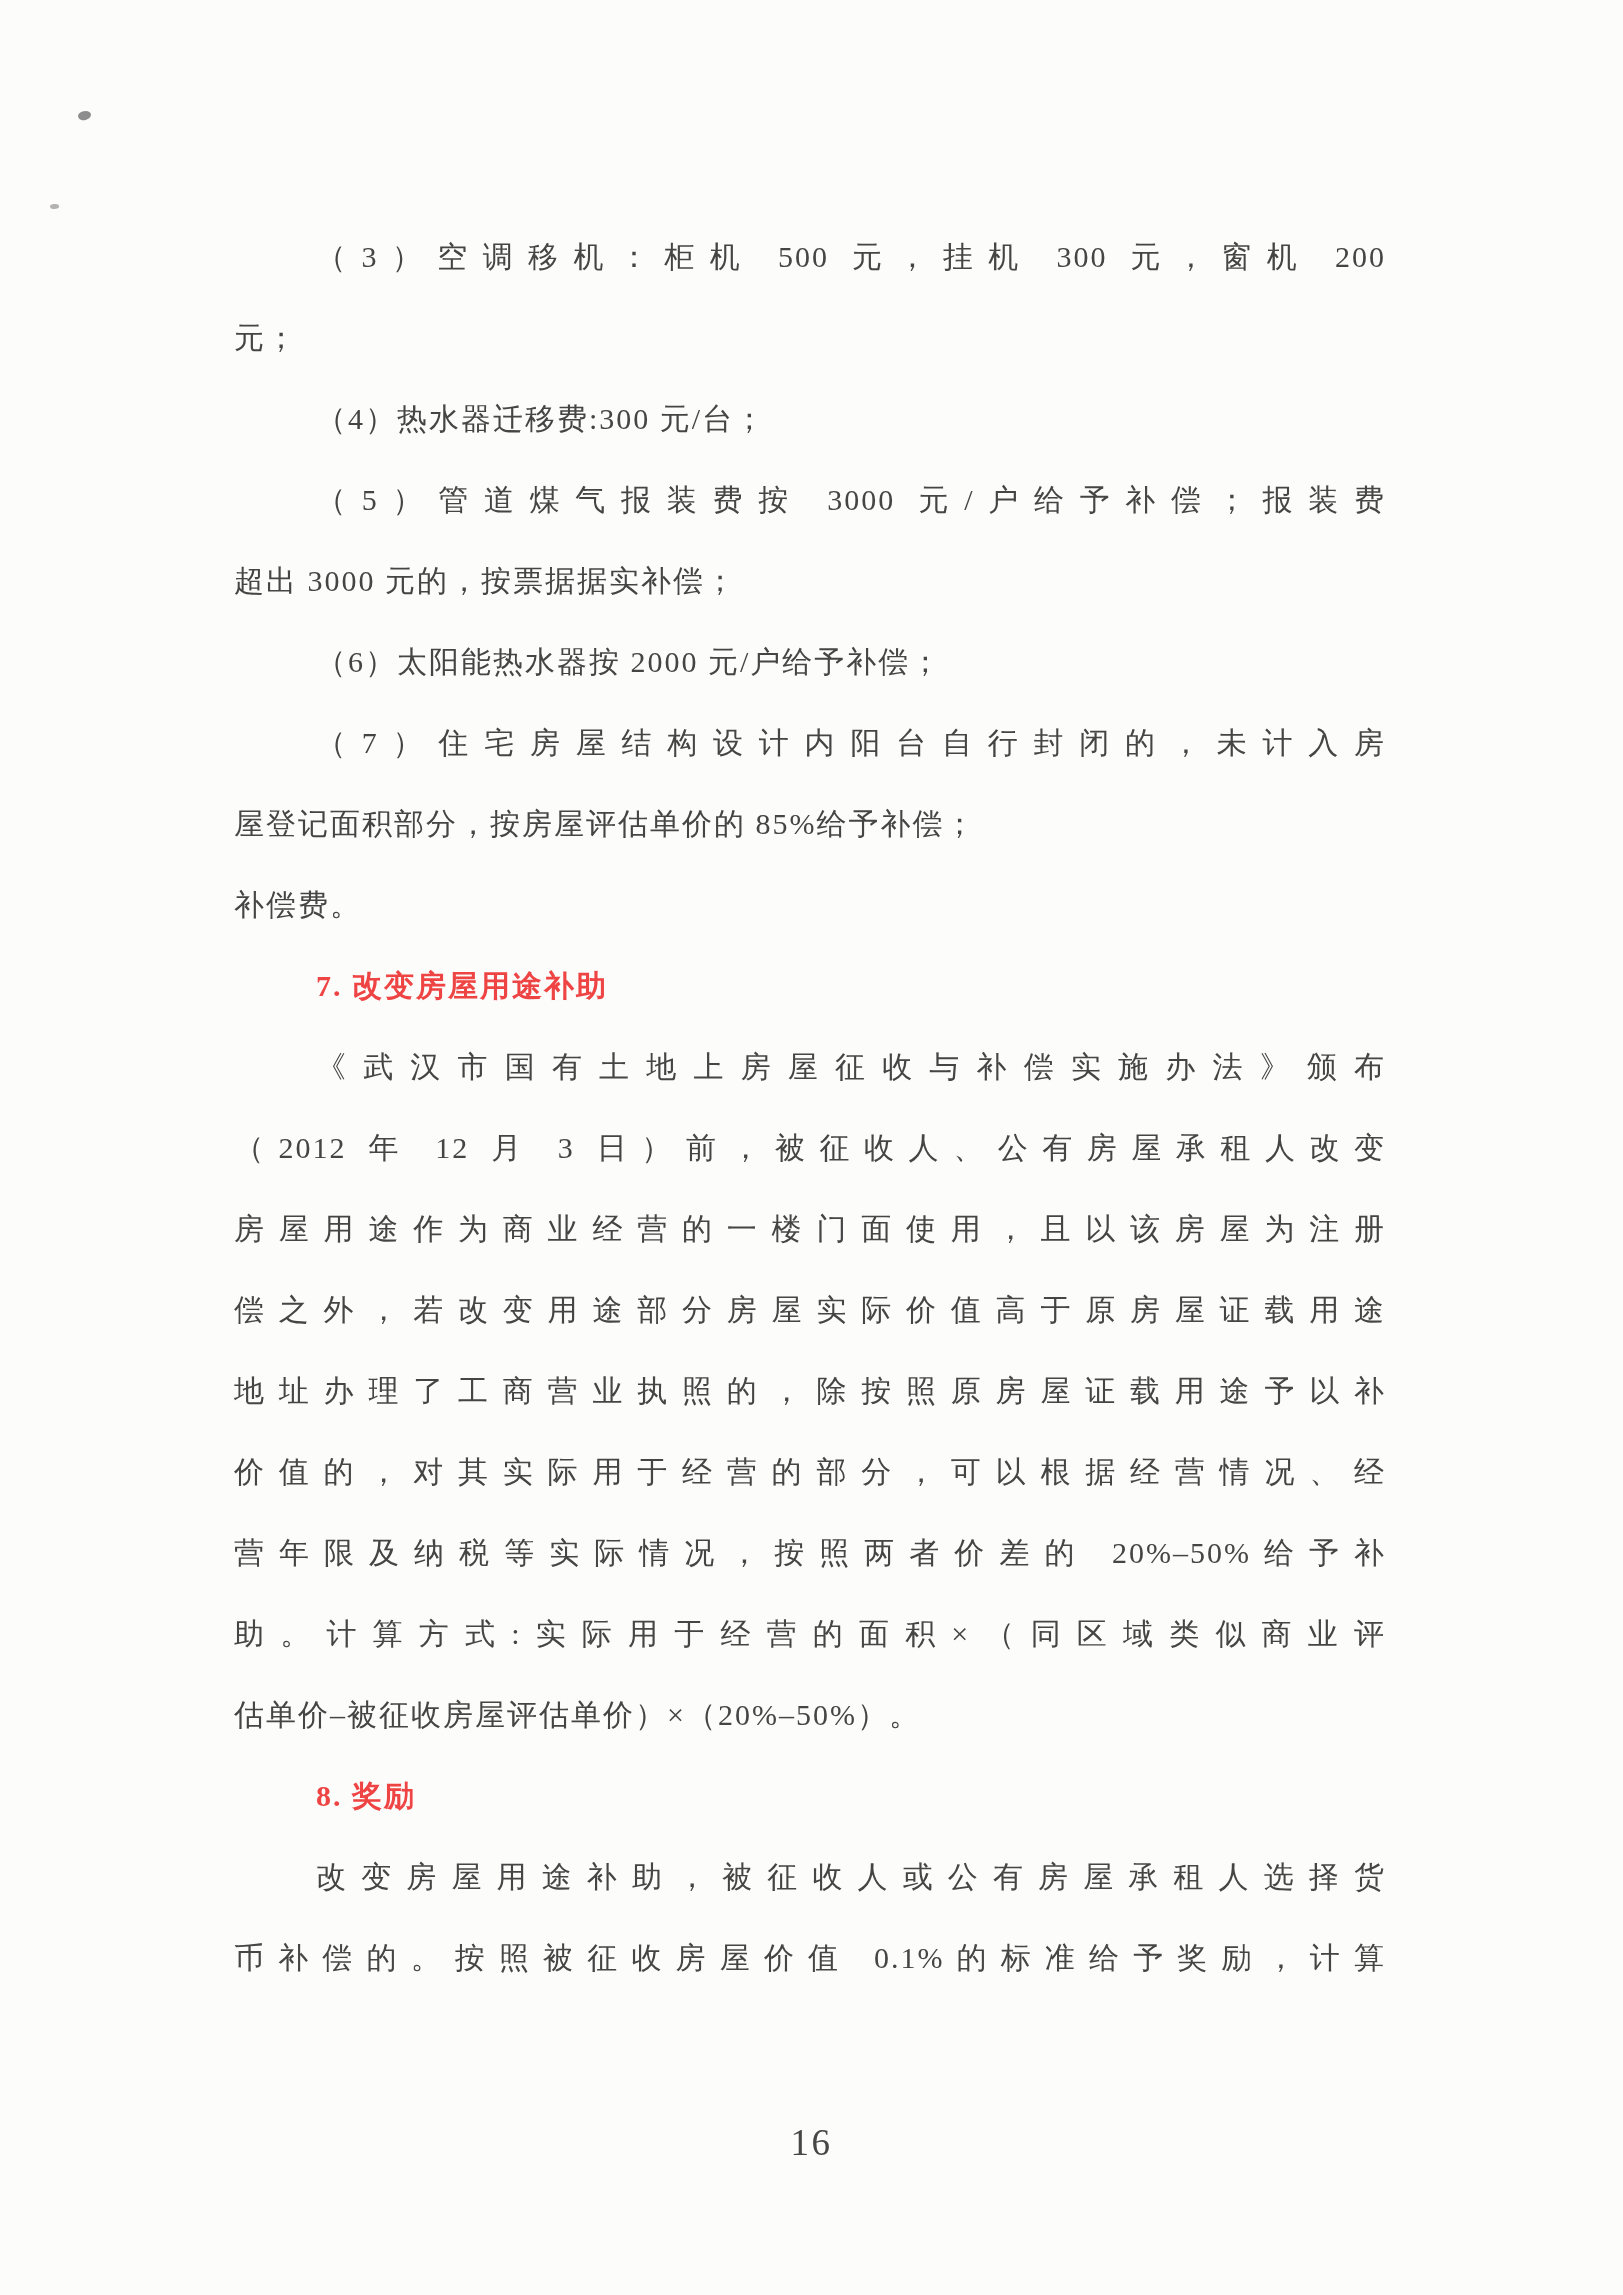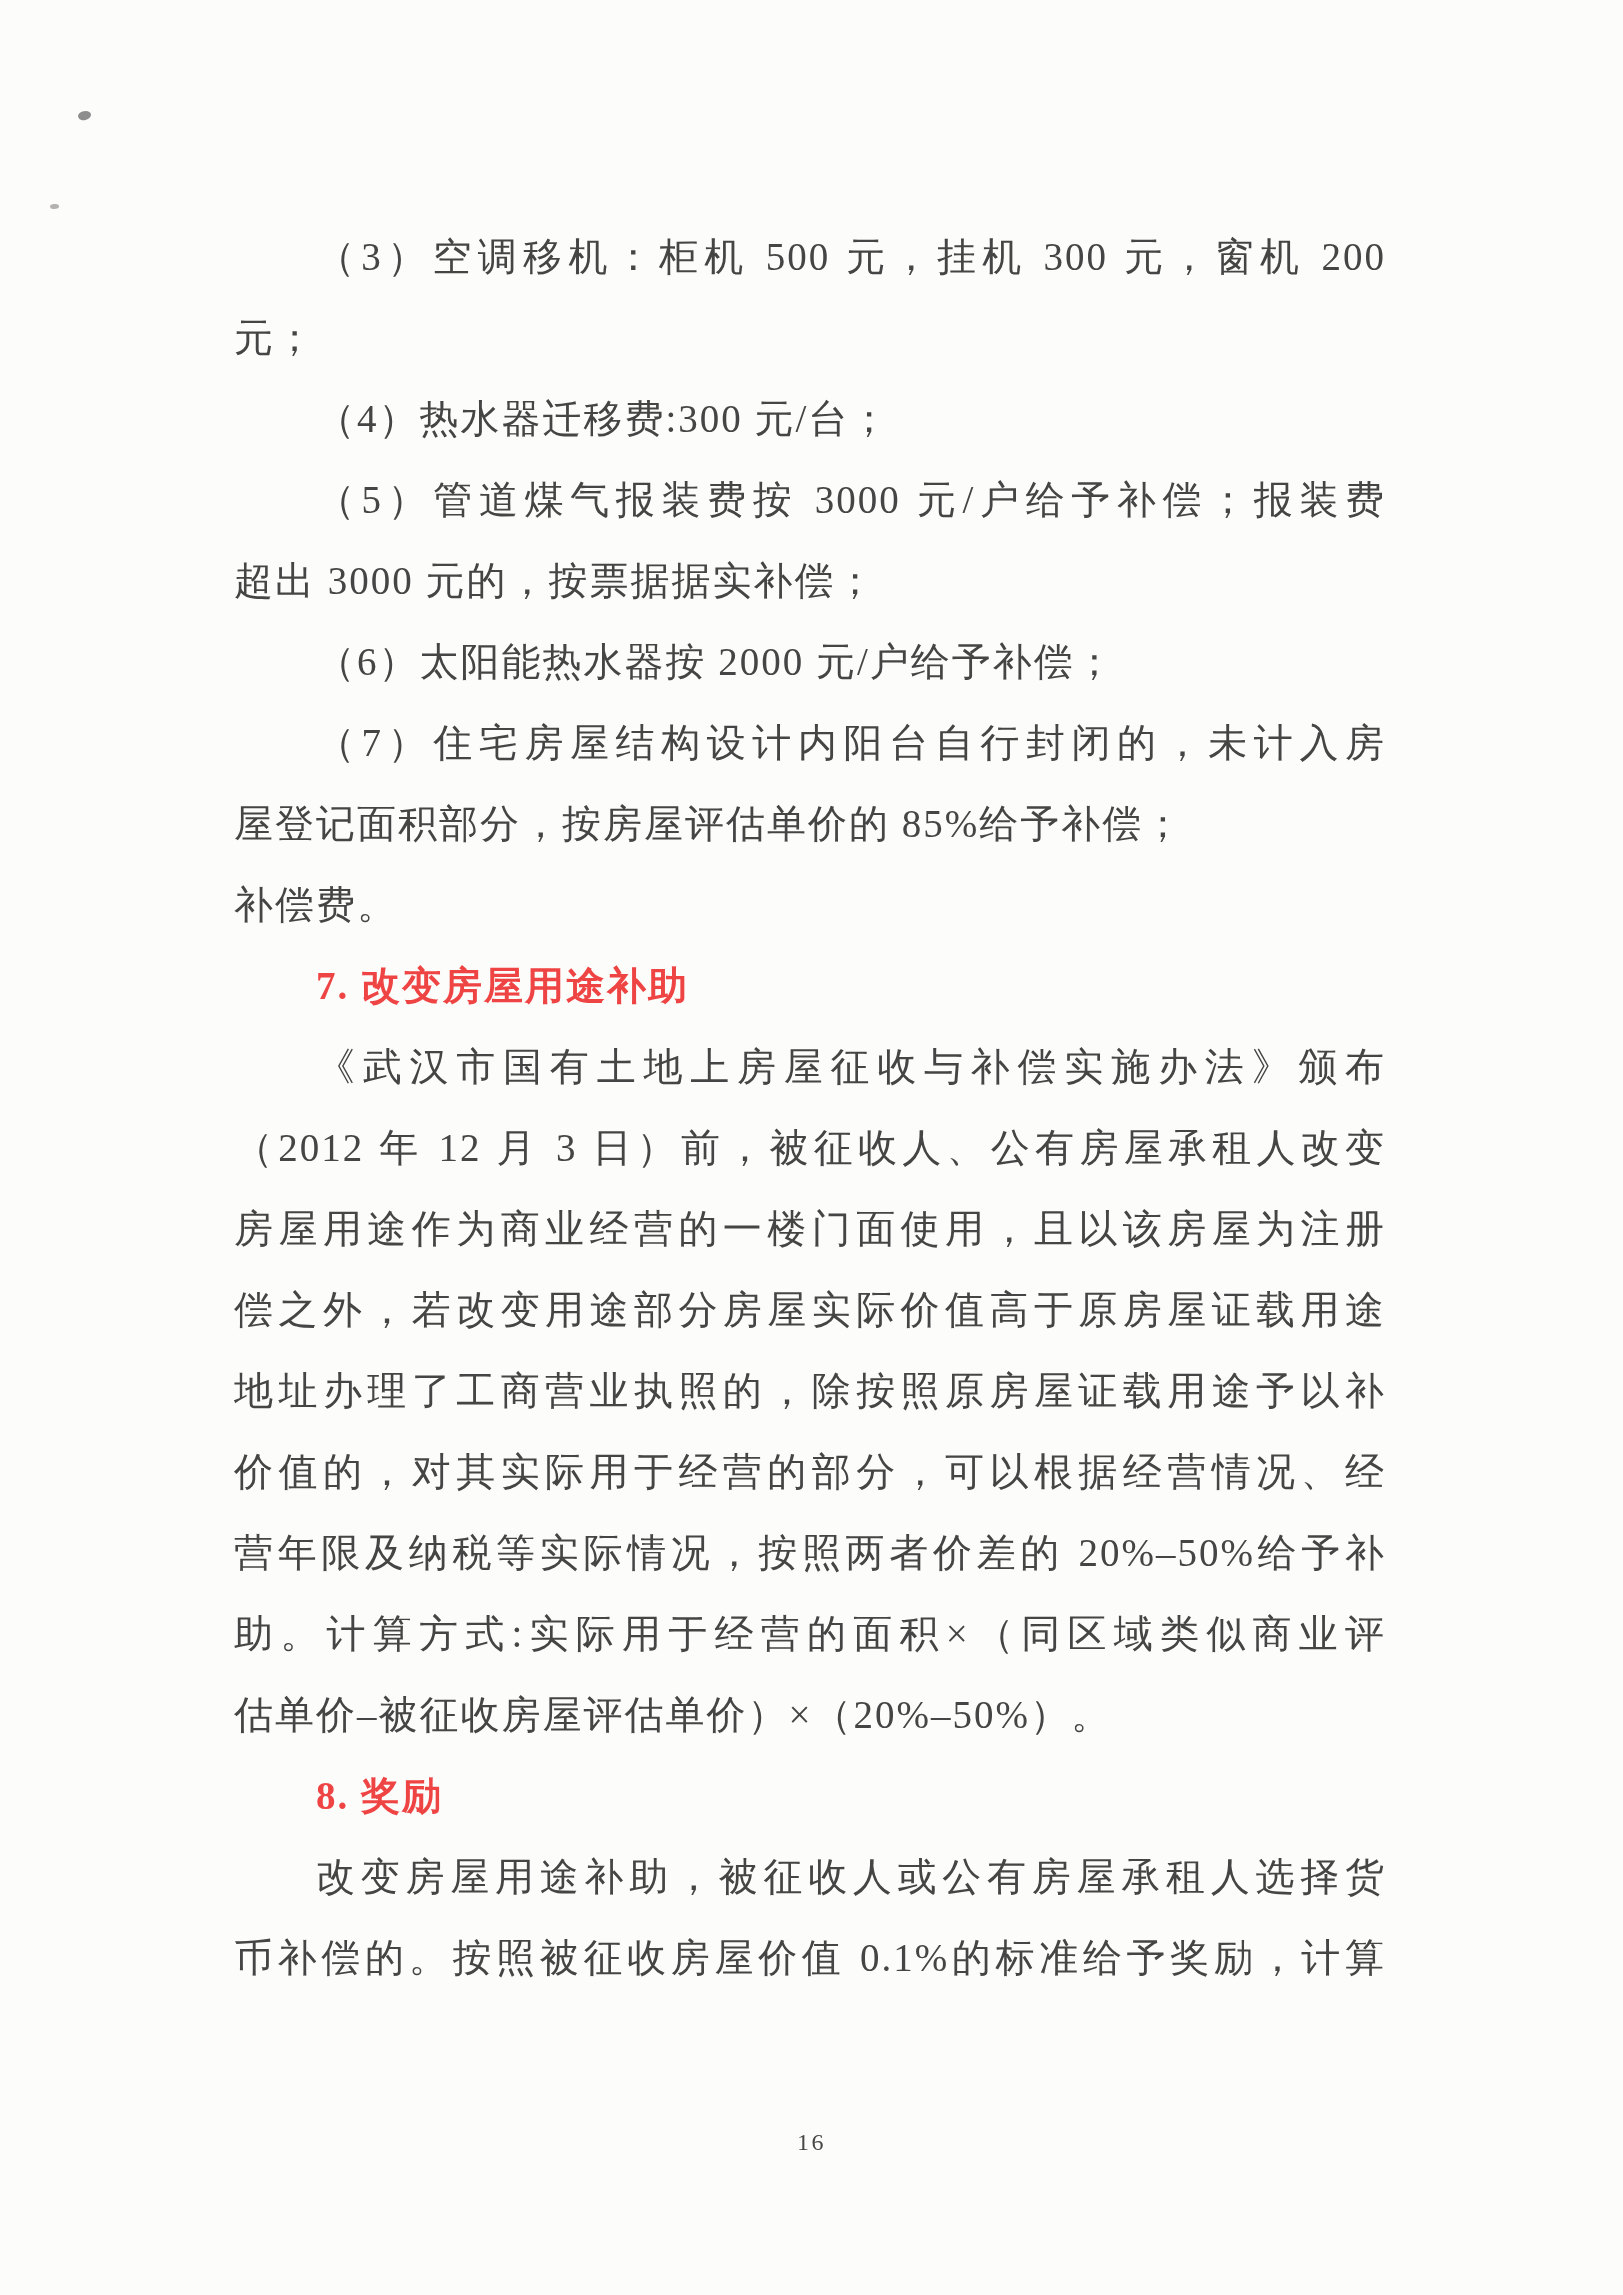--- a/index.html
+++ b/index.html
@@ -17,21 +17,21 @@
     height: 2295px;
     background: var(--paper);
     overflow: hidden;
     font-family: "Liberation Serif", "DejaVu Serif", serif;
   }
   .text-block {
     position: absolute;
     left: 234px;
     top: 216px;
     width: 1152px;
-    font-size: 39px;
+    font-size: 30px;
     line-height: 81px;
     color: var(--ink);
     letter-spacing: 2px;
   }
   .line {
     text-align: left;
     min-height: 81px;
   }
   .line.jfy {
     text-align: justify;
@@ -43,21 +43,21 @@
   .line.bold {
     font-weight: bold;
     color: #ef4444;
   }
   .footer {
     position: absolute;
     top: 2123px;
     left: 0;
     width: 1623px;
     text-align: center;
-    font-size: 24px;
+    font-size: 37px;
     line-height: 39px;
     color: #474747;
     letter-spacing: 2.6px;
   }
   .speck {
     position: absolute;
   }
   .speck-1 {
     left: 78px;
     top: 111px;

